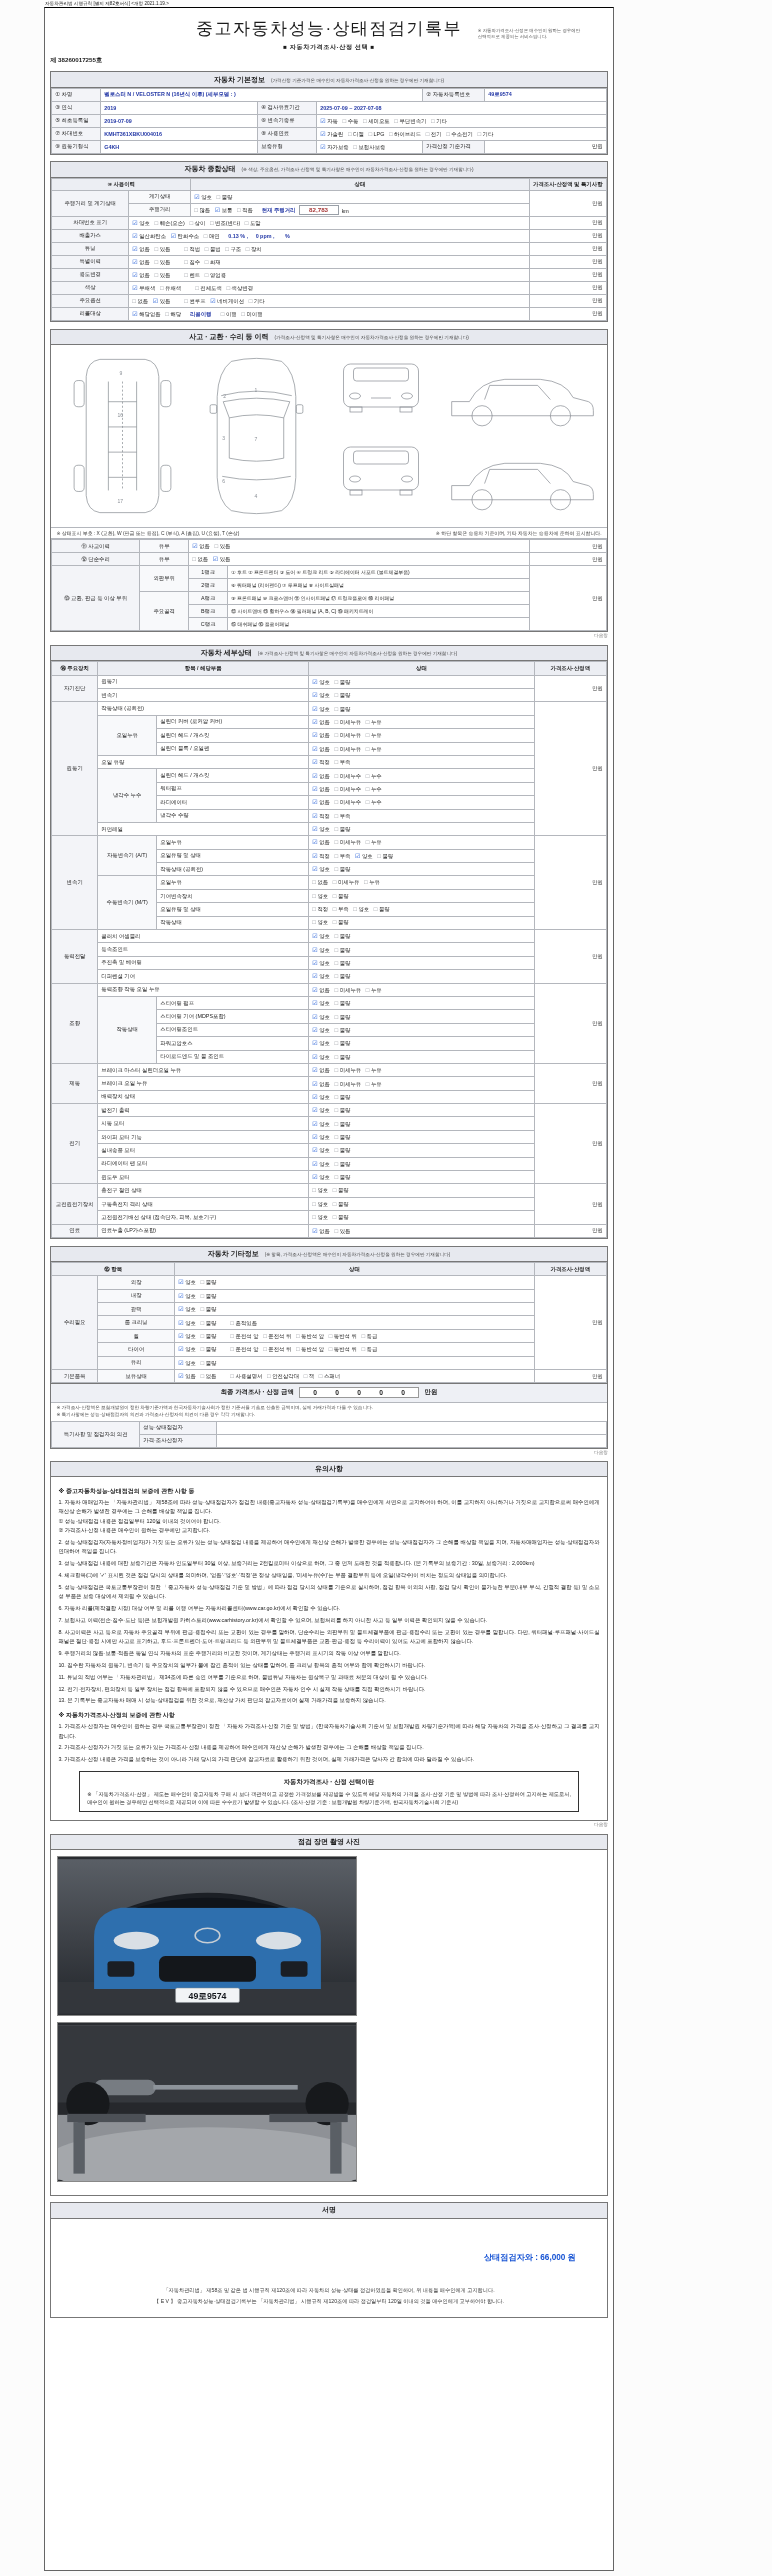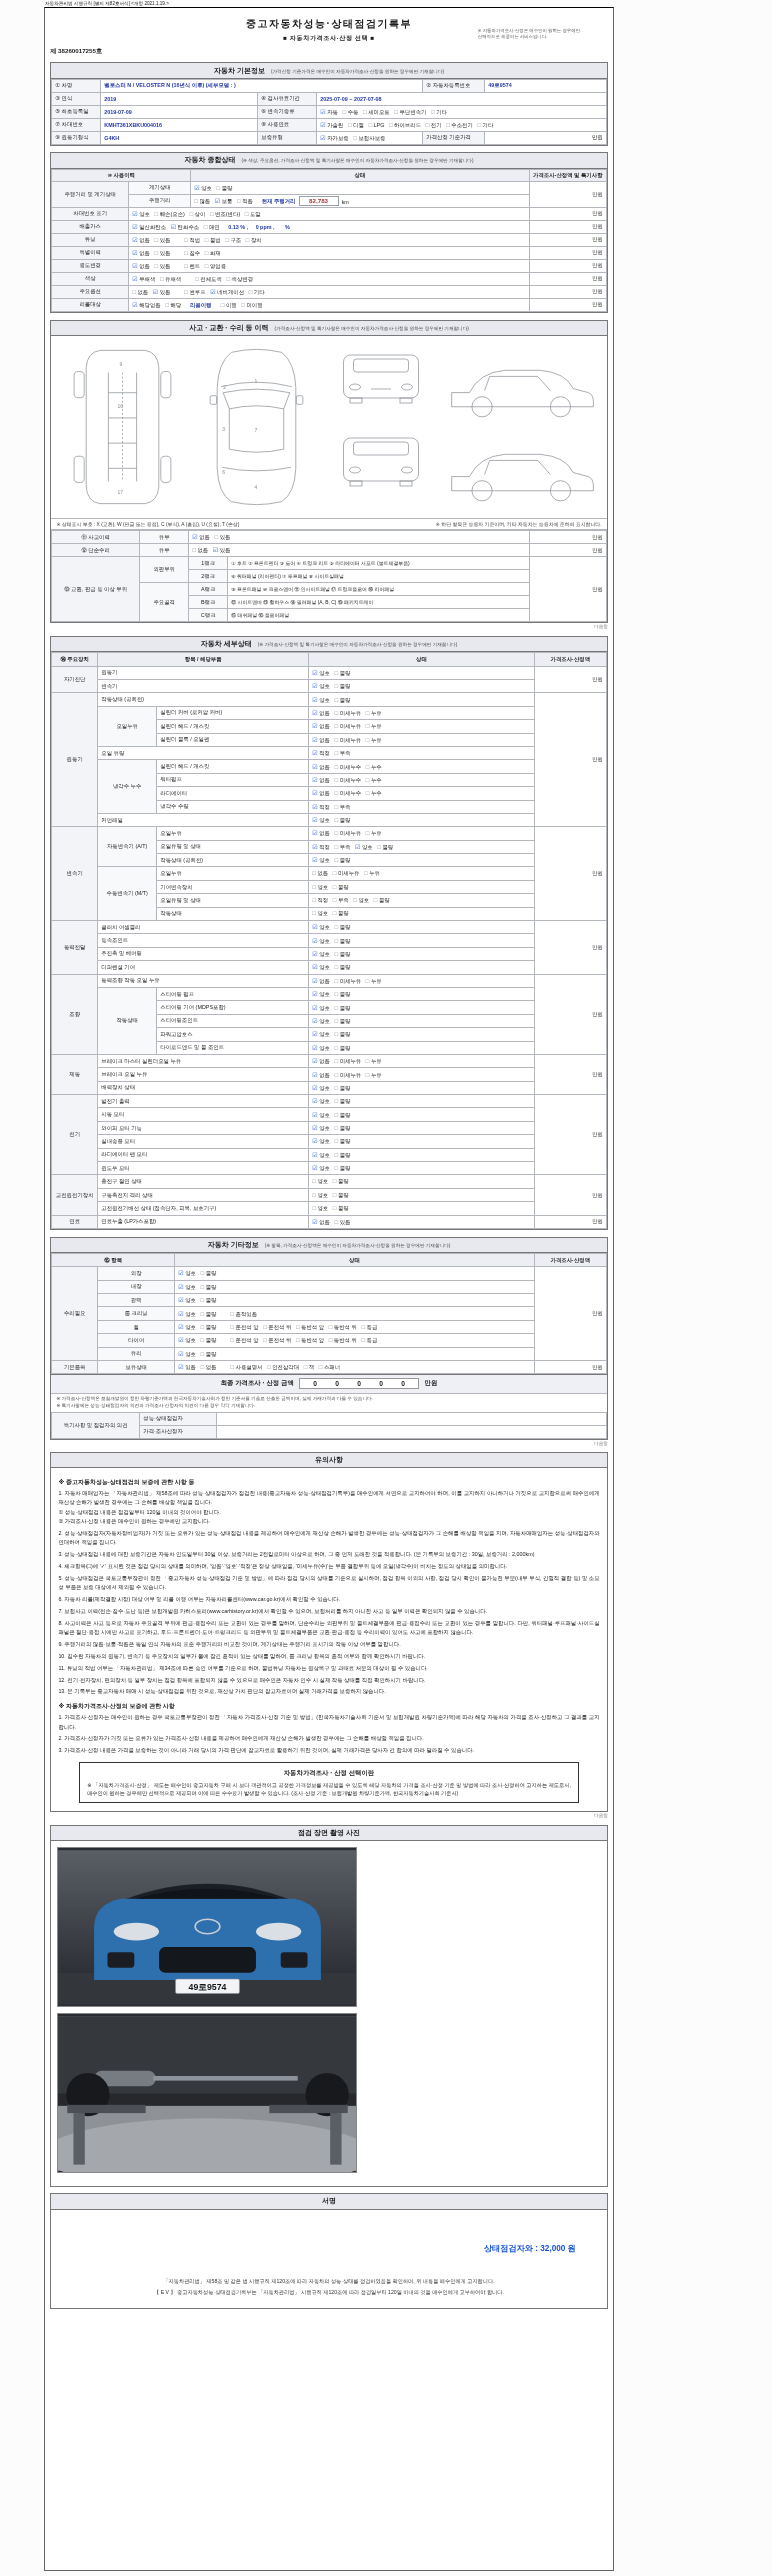--- a/index.html
+++ b/index.html
@@ -4,21 +4,21 @@
 <style>
   *{box-sizing:border-box}
   html,body{margin:0;padding:0}
   body{width:773px;height:2576px;position:relative;overflow:hidden;background:#fcfcfc;
        font-family:"Liberation Sans","DejaVu Sans",sans-serif;color:#1b1b1b}
   .form-ref{position:absolute;left:45px;top:1px;font-size:4.6px;color:#222}
   .page{position:absolute;left:44px;top:7.2px;width:570px;height:2564px;background:#fff;
         border:0.5px solid #666;border-top:1.5px solid #000;padding:4.1px 5.2px;overflow:hidden}
   
   .hdr{position:relative;text-align:center;padding:5.2px 0 2.1px}
-  .hdr-title{font-size:10px;font-weight:bold;letter-spacing:1.5px}
+  .hdr-title{font-size:17px;font-weight:normal;letter-spacing:1.5px}
   .hdr-sub{font-size:6.2px;font-weight:bold;margin-top:2.1px;letter-spacing:0.5px}
   .hdr-note{position:absolute;right:1px;top:15.5px;width:129px;text-align:left;font-size:4.4px;
             color:#555;line-height:1.4;white-space:pre-line}
   .doc-no{font-size:6.2px;font-weight:bold;text-align:left;margin:2.1px 0 1px}
   
   .sec{border:0.5px solid #777;margin-top:6.7px;background:#fff}
   .sec-title{background:#e7e9ef;border-bottom:0.5px solid #777;text-align:center;padding:2.1px 1px;
              font-size:7px;font-weight:bold}
   .sec-title .note{font-weight:normal;font-size:4.6px;color:#444;margin-left:4.1px}
   table{width:100%;border-collapse:collapse;table-layout:fixed}
@@ -715,21 +715,21 @@
     </div>
   </div>
 
   <div class="sec">
     <div class="sec-title">
       <span>서명</span>
     </div>
     <div class="sig-body">
       <div class="fee">
         <span>상태점검자와 :</span>
-        <span>32,000 원</span>
+        <span>66,000 원</span>
       </div>
       <div class="sig-line first">「자동차관리법」 제58조 및 같은 법 시행규칙 제120조에 따라 자동차의 성능·상태를 점검하였음을 확인하며, 위 내용을 매수인에게 고지합니다.</div>
       <div class="sig-line">【 E V 】 중고자동차성능·상태점검기록부는 「자동차관리법」 시행규칙 제120조에 따라 점검일부터 120일 이내의 것을 매수인에게 교부하여야 합니다.</div>
     </div>
   </div>
 
 </div>
 
 
 </body></html>

